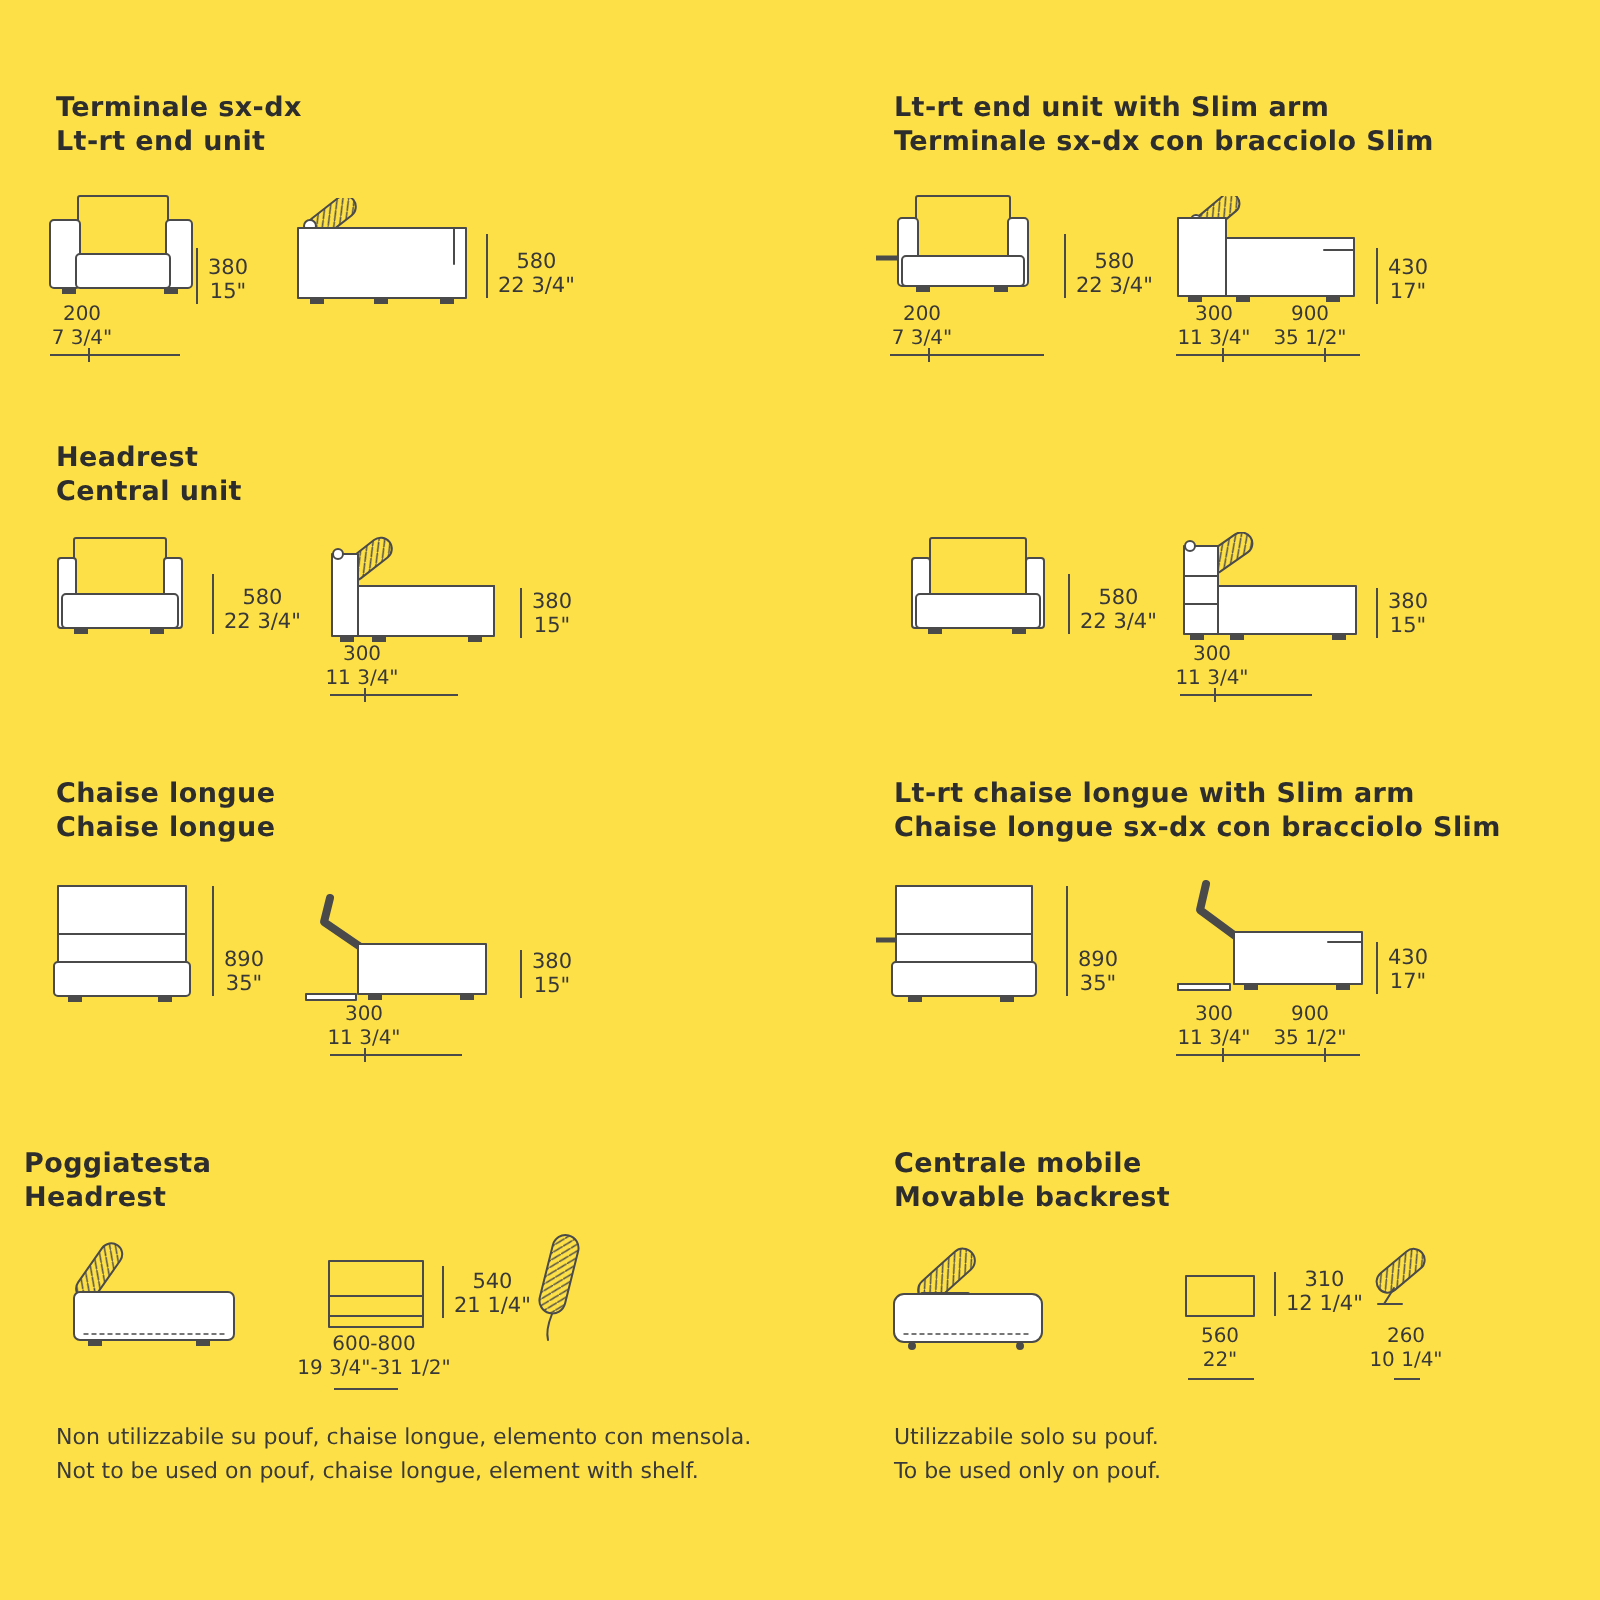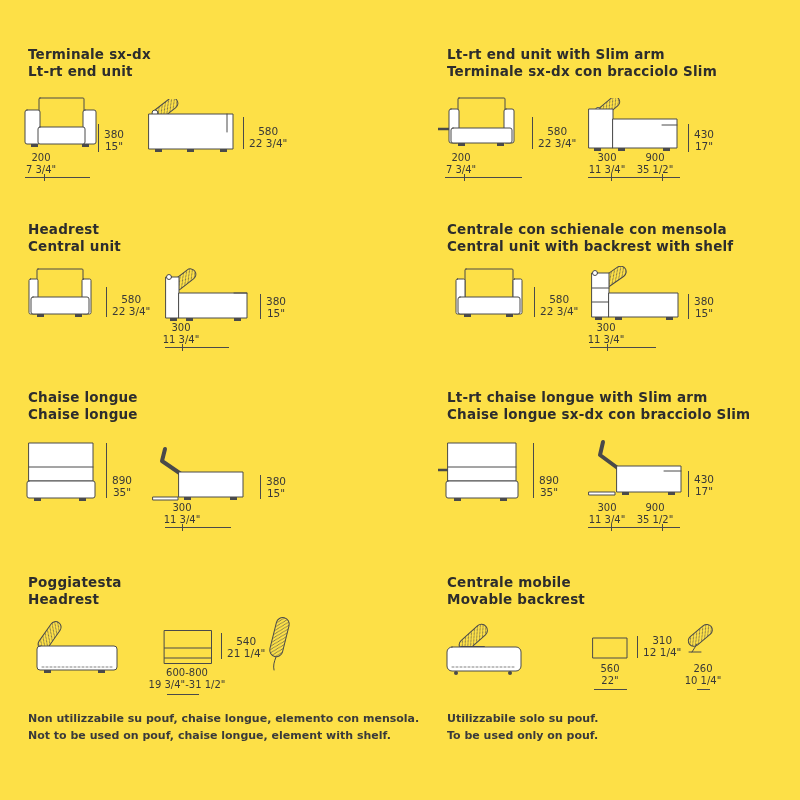--- a/index.html
+++ b/index.html
@@ -13,21 +13,21 @@
     color:#2d2d2d; letter-spacing:0.2px; white-space:nowrap;
   }
   .draw { position:absolute; }
   .draw svg .ln { stroke:#4a4a4a; stroke-width:1; fill:none; stroke-linecap:round; stroke-linejoin:round; }
   .vdim { position:absolute; display:flex; align-items:flex-end; }
   .vdim .vl { width:1px; background:#4a4a4a; flex:0 0 auto; }
   .vdim .vals { margin-left:5px; text-align:center; font-size:10.5px; line-height:11.5px; color:#383838; white-space:nowrap; }
   .hlabel { position:absolute; text-align:center; font-size:10px; line-height:11.5px; color:#383838; white-space:nowrap; }
   .hline { position:absolute; height:1px; background:#4a4a4a; }
   .tick  { position:absolute; width:1px; height:7px; background:#4a4a4a; }
-  .note  { position:absolute; font-size:11px; line-height:13px; color:#3a3a3a; white-space:nowrap;font-weight:bold; }
+  .note  { position:absolute; font-size:11px; line-height:13px; color:#3a3a3a; white-space:nowrap; }
 </style>
 </head>
 <body>
 
 <div class="sheet">
 
   <svg width="0" height="0" style="position:absolute" aria-hidden="true">
     <defs>
       <pattern id="hatch" patternUnits="userSpaceOnUse" width="4" height="4">
         <path d="M0,4 L4,0" stroke="#4a4a4a" stroke-width="0.7"></path>
@@ -186,24 +186,20 @@
       <div>15"</div>
     </div>
   </div>
   <div class="hlabel" style="left:155px;top:322px;width:52px">
     <div>300</div>
     <div>11 3/4"</div>
   </div>
   <div class="hline" style="left:165px;top:347px;width:64px"></div>
   <div class="tick" style="left:182px;top:344px"></div>
 
-  <div class="title" style="left:447px;top:221px">
-    <div>Centrale con schienale con mensola</div>
-    <div>Central unit with backrest with shelf</div>
-  </div>
   <div class="draw" style="left:450px;top:266px">
     <svg width="78" height="58" viewBox="0 0 78 58">
       <rect class="ln" x="15" y="3" width="48" height="29" rx="1"></rect>
       <rect class="ln" x="6" y="13" width="9" height="35" rx="1.5" style="fill:#ffffff"></rect>
       <rect class="ln" x="63" y="13" width="9" height="35" rx="1.5" style="fill:#ffffff"></rect>
       <rect class="ln" x="8" y="31" width="62" height="17" rx="2" style="fill:#ffffff"></rect>
       <rect x="14" y="48" width="7" height="3" style="fill:#4a4a4a"></rect>
       <rect x="56" y="48" width="7" height="3" style="fill:#4a4a4a"></rect>
     </svg>
   </div>
@@ -329,21 +325,21 @@
     <div>11 3/4"</div>
   </div>
   <div class="hlabel" style="left:628px;top:502px;width:54px">
     <div>900</div>
     <div>35 1/2"</div>
   </div>
   <div class="hline" style="left:588px;top:527px;width:92px"></div>
   <div class="tick" style="left:611px;top:524px"></div>
   <div class="tick" style="left:662px;top:524px"></div>
 
-  <div class="title" style="left:28px;top:574px">
+  <div class="title" style="left:12px;top:574px">
     <div>Poggiatesta</div>
     <div>Headrest</div>
   </div>
   <div class="draw" style="left:34px;top:618px">
     <svg width="88" height="60" viewBox="0 0 88 60">
       <g transform="rotate(-55 16 18)">
         <rect class="ln" x="0" y="12" width="32" height="11" rx="5.5" style="fill:url(#hatch)"></rect>
       </g>
       <rect class="ln" x="3" y="28" width="80" height="24" rx="3" style="fill:#ffffff"></rect>
       <line class="ln" x1="8" y1="49" x2="78" y2="49" style="stroke-width:0.7" stroke-dasharray="2,2"></line>

